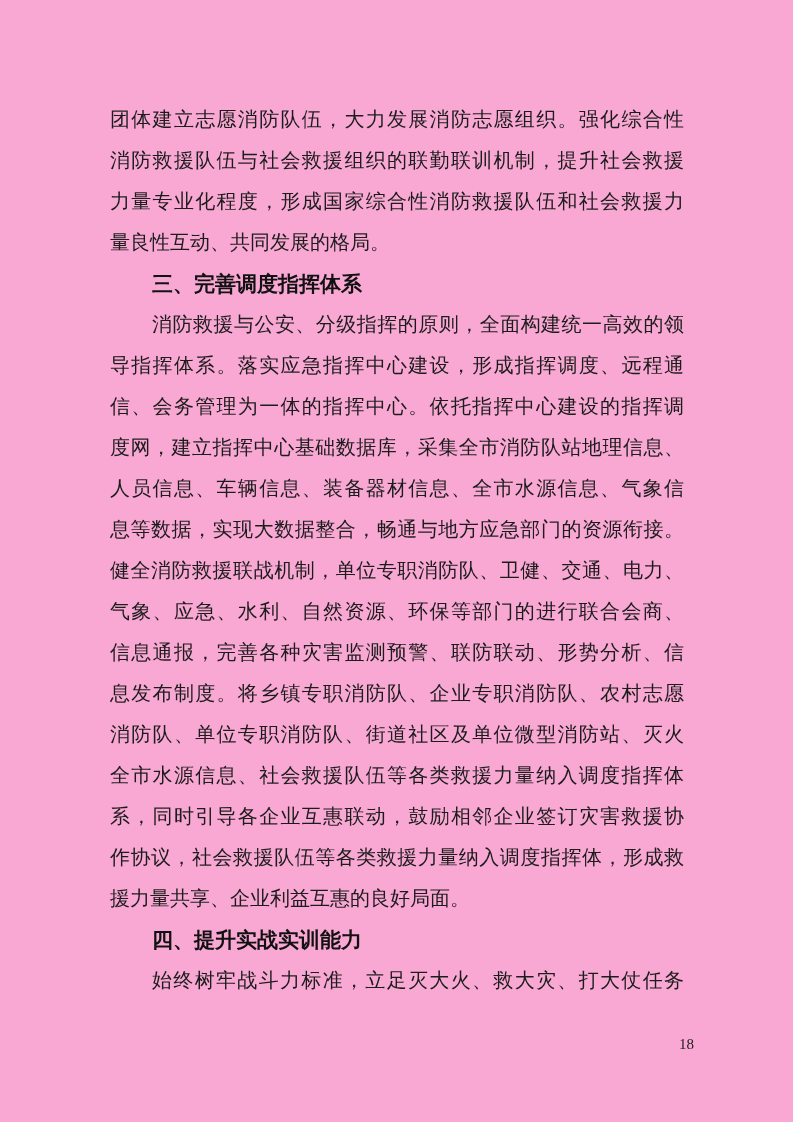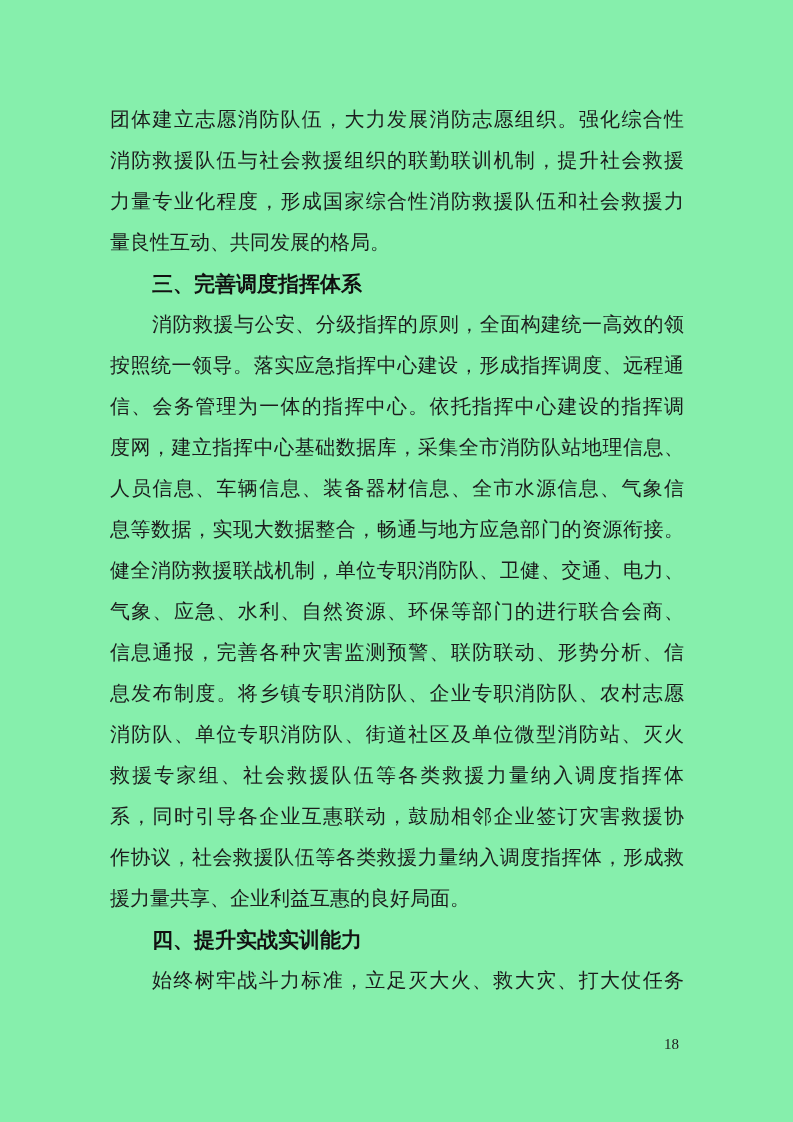--- a/index.html
+++ b/index.html
@@ -4,21 +4,21 @@
 <style>
   html, body {
     margin: 0;
     padding: 0;
     background: #ffffff;
   }
   .page {
     position: relative;
     width: 793px;
     height: 1122px;
-    background: #86efac;
+    background: #f9a8d4;
     overflow: hidden;
     font-family: "Liberation Serif", serif;
   }
   .content {
     position: absolute;
     left: 110px;
     top: 99px;
     width: 574px;
   }
   .line {
@@ -47,49 +47,49 @@
     text-align: left;
     text-align-last: left;
     padding-left: 42px;
     box-sizing: border-box;
   }
   .page-number {
     position: absolute;
     left: 664px;
     top: 1033px;
     width: 30px;
-    text-align: left;
+    text-align: right;
     font-size: 15px;
     line-height: 22px;
     color: #1c1c1c;
     font-family: "Liberation Serif", serif;
   }
 </style>
 </head>
 <body>
 
 <div class="page">
   <div class="content" id="content">
       <div class="line body justify">团体建立志愿消防队伍，大力发展消防志愿组织。强化综合性</div>
       <div class="line body justify">消防救援队伍与社会救援组织的联勤联训机制，提升社会救援</div>
       <div class="line body justify">力量专业化程度，形成国家综合性消防救援队伍和社会救援力</div>
       <div class="line body">量良性互动、共同发展的格局。</div>
       <div class="line heading indent">三、完善调度指挥体系</div>
       <div class="line body indent justify">消防救援与公安、分级指挥的原则，全面构建统一高效的领</div>
-      <div class="line body justify">按照统一领导。落实应急指挥中心建设，形成指挥调度、远程通</div>
+      <div class="line body justify">导指挥体系。落实应急指挥中心建设，形成指挥调度、远程通</div>
       <div class="line body justify">信、会务管理为一体的指挥中心。依托指挥中心建设的指挥调</div>
       <div class="line body justify">度网，建立指挥中心基础数据库，采集全市消防队站地理信息、</div>
       <div class="line body justify">人员信息、车辆信息、装备器材信息、全市水源信息、气象信</div>
       <div class="line body justify">息等数据，实现大数据整合，畅通与地方应急部门的资源衔接。</div>
       <div class="line body justify">健全消防救援联战机制，单位专职消防队、卫健、交通、电力、</div>
       <div class="line body justify">气象、应急、水利、自然资源、环保等部门的进行联合会商、</div>
       <div class="line body justify">信息通报，完善各种灾害监测预警、联防联动、形势分析、信</div>
       <div class="line body justify">息发布制度。将乡镇专职消防队、企业专职消防队、农村志愿</div>
       <div class="line body justify">消防队、单位专职消防队、街道社区及单位微型消防站、灭火</div>
-      <div class="line body justify">救援专家组、社会救援队伍等各类救援力量纳入调度指挥体</div>
+      <div class="line body justify">全市水源信息、社会救援队伍等各类救援力量纳入调度指挥体</div>
       <div class="line body justify">系，同时引导各企业互惠联动，鼓励相邻企业签订灾害救援协</div>
       <div class="line body justify">作协议，社会救援队伍等各类救援力量纳入调度指挥体，形成救</div>
       <div class="line body">援力量共享、企业利益互惠的良好局面。</div>
       <div class="line heading indent">四、提升实战实训能力</div>
       <div class="line body indent justify">始终树牢战斗力标准，立足灭大火、救大灾、打大仗任务</div>
     </div>
   <div class="page-number">18</div>
 </div>
 
 </body></html>

